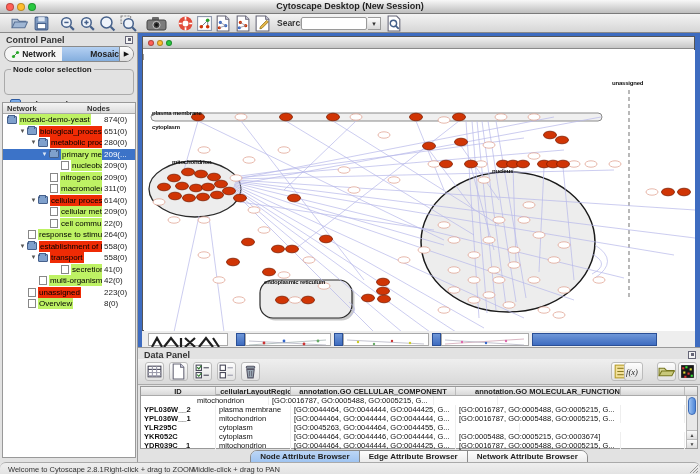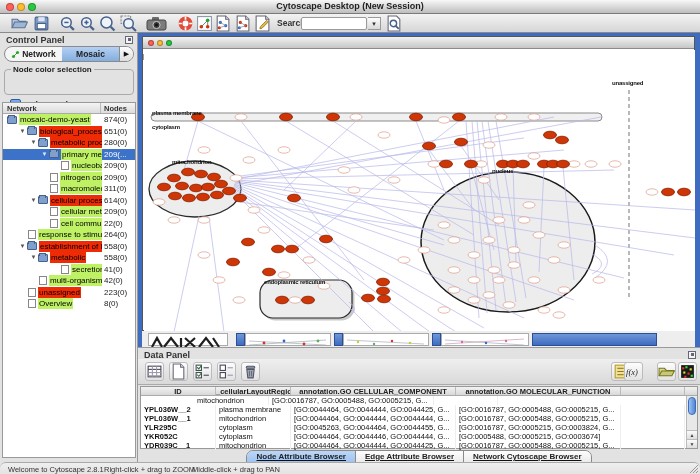--- a/index.html
+++ b/index.html
@@ -21,32 +21,32 @@
 .search-input{position:absolute;left:301px;top:3px;width:66px;height:13px;border:1px solid #9a9a9a;border-radius:2px;background:#fff;font-size:8px;padding:0 2px;}
 .search-drop{position:absolute;left:368px;top:3px;width:13px;height:13px;border:1px solid #9a9a9a;border-left:none;background:linear-gradient(#fdfdfd,#d8d8d8);font-size:7px;line-height:11px;text-align:center;color:#333;}
 
 
 .cpanel{position:absolute;left:0;top:33px;width:138px;height:429px;background:#e2e2e2;border-right:1px solid #9a9a9a;}
 .phead{font-size:9px;font-weight:bold;color:#333;padding:2px 0 0 6px;}
 .float-ico{position:absolute;right:4px;top:3px;width:8px;height:8px;border:1px solid #667;background:#f4f4f4;}
 .float-ico:after{content:"";position:absolute;right:1px;top:1px;width:3px;height:3px;background:#667;}
 .ctabs{position:absolute;left:4px;top:13px;width:130px;height:16px;display:flex;border:1px solid #8a8a8a;border-radius:8px;overflow:hidden;background:#f5f5f5;}
 .ctab{flex:1;font-size:8.5px;font-weight:bold;text-align:center;line-height:14px;color:#222;display:flex;align-items:center;justify-content:center;gap:2px;}
-.ctab.sel{background:linear-gradient(#b4d0f2,#84aede);}
+.ctab.sel{background:linear-gradient(#b4d0f2,#84aede);justify-content:flex-end;}
 .ctab-arrow{width:14px;border-left:1px solid #8a8a8a;font-size:7px;line-height:14px;text-align:center;background:linear-gradient(#fdfdfd,#ddd);}
 .groupbox{position:absolute;left:4px;top:36px;width:130px;height:26px;border:1px solid #aaa;border-radius:4px;}
 .grouplbl{position:absolute;left:6px;top:-5px;font-size:8px;font-weight:bold;background:#e2e2e2;padding:0 2px;color:#222;}
 .combo{position:absolute;left:6px;top:6px;width:116px;height:15px;background:#fff;border:1px solid #999;border-radius:3px;font-size:8.5px;line-height:13px;padding-left:6px;color:#111;}
 .combo-btn{position:absolute;right:0;top:-1px;width:13px;height:15px;background:linear-gradient(#8cb6ee,#4d82cf);border-radius:0 3px 3px 0;color:#fff;font-size:5px;line-height:7px;text-align:center;}
 .checkrow{position:absolute;left:10px;top:66px;display:flex;align-items:center;gap:4px;}
 .checkbox{width:11px;height:11px;border-radius:2px;background:linear-gradient(#7fb0ec,#3f74c4);border:1px solid #2c5aa0;color:#fff;font-size:9px;line-height:10px;text-align:center;}
 .checklbl{font-size:8.5px;font-weight:bold;color:#222;}
 .treebox{position:absolute;left:2px;top:69px;width:134px;height:356px;background:#fff;border:1px solid #999;overflow:hidden;}
 .thead{height:11px;background:linear-gradient(#f4f4f4,#dcdcdc);border-bottom:1px solid #aaa;font-size:7.5px;font-weight:bold;color:#333;position:relative;}
-.thead .c1{position:absolute;left:4px;top:1px;} .thead .c2{position:absolute;left:101px;top:1px;}
+.thead .c1{position:absolute;left:4px;top:1px;} .thead .c2{position:absolute;left:84px;top:1px;}
 .thead .div{position:absolute;left:97px;top:0;bottom:0;width:1px;background:#bbb;}
 .trow{position:relative;height:11.5px;font-size:8px;line-height:11px;white-space:nowrap;}
 .trow.sel{background:#3c73c8;}
 .trow.sel .tnum{color:#fff;}
 .tleft{display:flex;align-items:center;height:11.5px;overflow:hidden;width:99px;}
 .exp{font-size:6px;color:#555;width:9px;text-align:center;flex:none;}
 .trow.sel .exp{color:#dce6f5;}
 .ticon{flex:none;width:10px;height:8px;margin-right:2px;position:relative;}
 .ticon.folder{background:#7fa0cc;border:1px solid #46618c;border-radius:1px;}
 .ticon.folder:before{content:"";position:absolute;left:0;top:-2px;width:5px;height:2px;background:#7fa0cc;border:1px solid #46618c;border-bottom:none;}
@@ -75,21 +75,21 @@
 .dtable{position:absolute;left:2px;top:38px;width:558px;height:63px;background:#fff;border:1px solid #999;}
 .dhead{display:flex;height:9px;background:linear-gradient(#f2f2f2,#d8d8d8);border-bottom:1px solid #aaa;}
 .hcell{font-size:7.5px;font-weight:bold;color:#222;text-align:center;border-right:1px solid #bbb;overflow:hidden;white-space:nowrap;line-height:9px;flex:none;}
 .drow{display:flex;height:9px;}
 .dcell{font-size:7.5px;color:#111;padding-left:3px;overflow:hidden;white-space:nowrap;line-height:9px;flex:none;border-right:1px solid #eee;}
 .dcell.id{font-weight:bold;}
 .vsb{position:absolute;right:0;top:9px;width:11px;bottom:0;background:#e8e8e8;border-left:1px solid #bbb;}
 .vsb-thumb{position:absolute;left:1px;top:1px;width:8px;height:18px;border-radius:4px;background:linear-gradient(90deg,#9cc2f2,#4f87d8);border:1px solid #3a6ab8;}
 .vsb-btn{position:absolute;left:0;width:10px;height:9px;font-size:5px;line-height:9px;text-align:center;color:#444;background:linear-gradient(#fafafa,#ddd);border-top:1px solid #bbb;}
 .dtabs{position:absolute;left:0;right:0;top:102px;height:13px;display:flex;justify-content:center;}
-.dtabgroup{display:flex;border:1px solid #8a8a8a;border-radius:7px;overflow:hidden;height:20px;text-decoration:underline;}
+.dtabgroup{display:flex;border:1px solid #8a8a8a;border-radius:7px;overflow:hidden;height:20px;}
 .dtab{font-size:8px;font-weight:bold;color:#222;line-height:11px;padding:0 9px;background:linear-gradient(#fdfdfd,#e0e0e0);border-right:1px solid #8a8a8a;}
 .dtab:last-child{border-right:none;}
 .dtab.sel{background:linear-gradient(#bcd6f6,#8db8ee);}
 
 
 .statusbar{position:absolute;left:0;top:462px;width:700px;height:27px;background:linear-gradient(#efefef,#d2d2d2);border-top:1px solid #aaa;font-size:7.5px;color:#333;border-radius:6px;}
 .statusbar span{position:absolute;top:2px;}
 .grip{position:absolute;right:1px;top:1px;}
 </style>
 </head>
@@ -300,21 +300,21 @@
               <span class="exp">▼</span>
               <span class="ticon folder"></span>
               <span class="tlbl red">establishment of lo</span>
             </div>
             <span class="tnum">558(0)</span>
           </div>
           <div class="trow">
             <div class="tleft" style="padding-left: 26px;">
               <span class="exp">▼</span>
               <span class="ticon folder"></span>
-              <span class="tlbl red">metabolic</span>
+              <span class="tlbl red">transport</span>
             </div>
             <span class="tnum">558(0)</span>
           </div>
           <div class="trow">
             <div class="tleft" style="padding-left: 57px;">
               <span class="ticon file"></span>
               <span class="tlbl green">secretion</span>
             </div>
             <span class="tnum">41(0)</span>
           </div>
@@ -612,21 +612,21 @@
             <rect x="8" y="9" width="2" height="2" fill="#d33"></rect>
             <rect x="11" y="11" width="2" height="2" fill="#3d3"></rect>
             <rect x="5" y="12" width="2" height="2" fill="#d33"></rect>
           </svg></span>
     </div>
     <div class="dtable">
       <div class="dhead" id="dp-header">
           <span class="hcell" style="width: 75px;">ID</span>
           <span class="hcell" style="width: 75px;">_cellularLayoutRegion</span>
           <span class="hcell" style="width: 165px;">annotation.GO CELLULAR_COMPONENT</span>
-          <span class="hcell" style="width: 165px;">annotation.GO MOLECULAR_FUNCTION</span>
+          <span class="hcell" style="width: 165px; text-align: right;">annotation.GO MOLECULAR_FUNCTION</span>
           <span class="hcell" style="width: 64px;"></span>
         </div>
       <div id="dp-rows">
           <div class="drow">
             <span class="dcell id" style="width: 53px; margin-top: 12px;">YJR121W__1</span>
             <span class="dcell" style="width: 75px;">mitochondrion</span>
             <span class="dcell" style="width: 165px;">[GO:0016787, GO:0005488, GO:0005215, G...</span>
             <span class="dcell" style="width: 64px;"></span>
           </div>
           <div class="drow">
@@ -640,21 +640,20 @@
             <span class="dcell id" style="width: 75px;">YPL036W__1</span>
             <span class="dcell" style="width: 75px;">mitochondrion</span>
             <span class="dcell" style="width: 165px;">[GO:0044464, GO:0044444, GO:0044444, G...</span>
             <span class="dcell" style="width: 165px;">[GO:0016787, GO:0005488, GO:0005215, G...</span>
             <span class="dcell" style="width: 64px;"></span>
           </div>
           <div class="drow">
             <span class="dcell id" style="width: 75px;">YLR295C</span>
             <span class="dcell" style="width: 75px;">cytoplasm</span>
             <span class="dcell" style="width: 165px;">[GO:0045263, GO:0044464, GO:0044455, G...</span>
-            <span class="dcell" style="width: 165px;">[GO:0016787, GO:0005215, GO:0003824, G...</span>
             <span class="dcell" style="width: 64px;"></span>
           </div>
           <div class="drow">
             <span class="dcell id" style="width: 75px;">YKR052C</span>
             <span class="dcell" style="width: 75px;">cytoplasm</span>
             <span class="dcell" style="width: 165px;">[GO:0044464, GO:0044446, GO:0044444, G...</span>
             <span class="dcell" style="width: 165px;">[GO:0005488, GO:0005215, GO:0003674]</span>
             <span class="dcell" style="width: 64px;"></span>
           </div>
           <div class="drow">
@@ -668,21 +667,21 @@
       <div class="vsb">
         <div class="vsb-thumb"></div>
         <div class="vsb-btn" style="bottom:9px">▲</div>
         <div class="vsb-btn" style="bottom:0">▼</div>
       </div>
     </div>
     <div class="dtabs">
       <div class="dtabgroup">
         <span class="dtab sel">Node Attribute Browser</span>
         <span class="dtab">Edge Attribute Browser</span>
-        <span class="dtab">Network Cytoscape Browser</span>
+        <span class="dtab">Network Attribute Browser</span>
       </div>
     </div>
   </div>
 
   <div class="statusbar">
     <span style="left:8px">Welcome to Cytoscape 2.8.1</span>
     <span style="left:104px">Right-click + drag to ZOOM</span>
     <span style="left:192px">Middle-click + drag to PAN</span>
     <svg class="grip" width="10" height="10">
         <path d="M9,1 L1,9 M9,4 L4,9 M9,7 L7,9" stroke="#999" stroke-width="1"></path>

